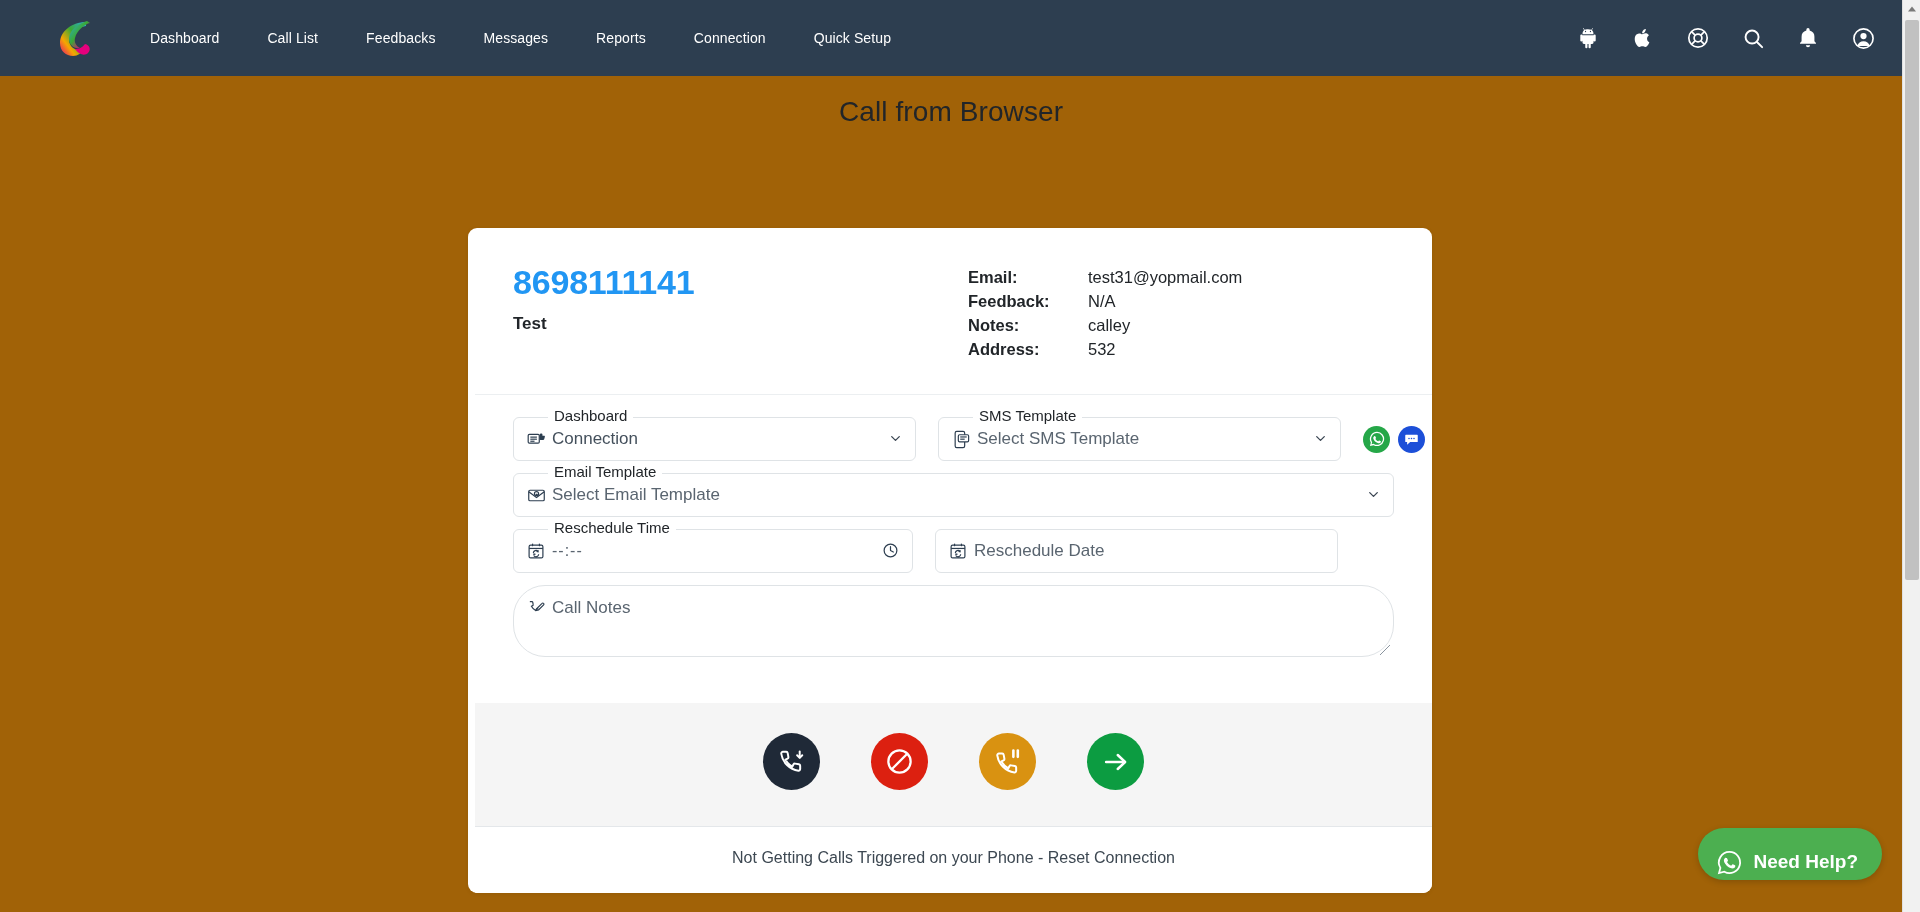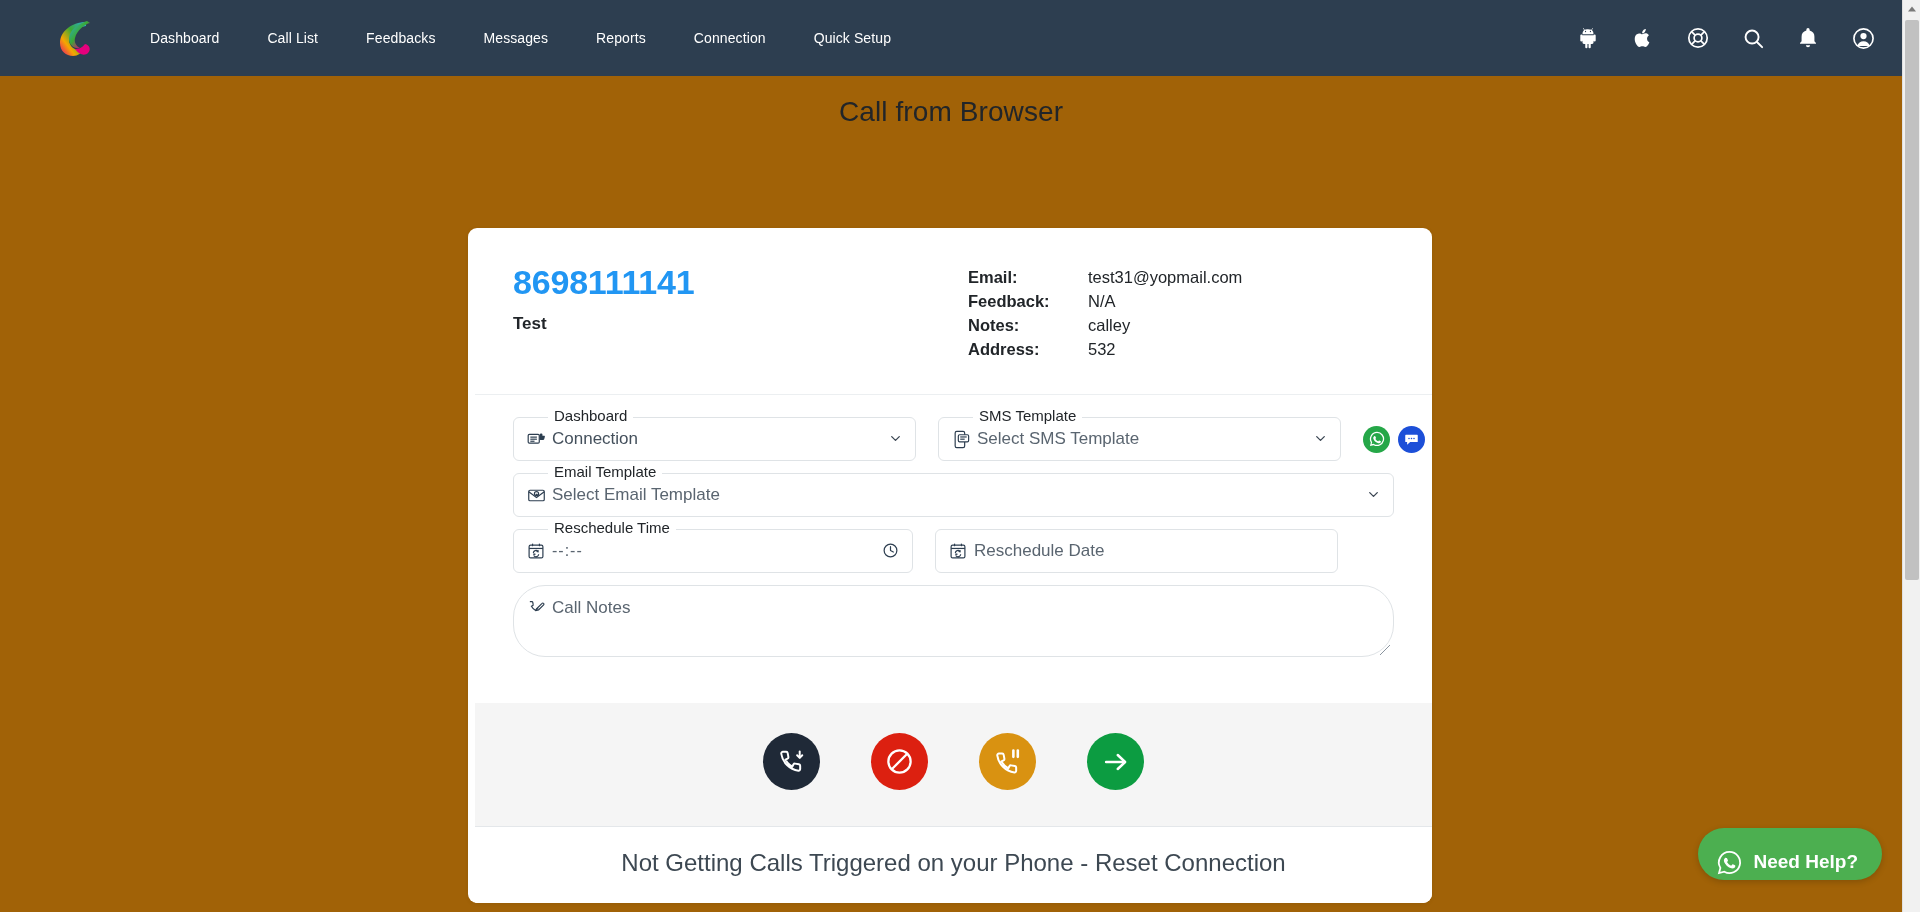--- a/index.html
+++ b/index.html
@@ -213,21 +213,21 @@
   }
   .act-btn svg { display: block; }
 
   .card-footer {
     border-top: 1px solid #e4e7ea;
     background: #fff;
     text-align: center;
     padding: 22px 0 26px 0;
   }
   .footer-link {
-    font-size: 24px;
+    font-size: 16px;
     color: #3d4852;
     text-decoration: none;
     cursor: pointer;
   }
 
   
   .need-help {
     position: absolute;
     right: 20px;
     bottom: 32px;

